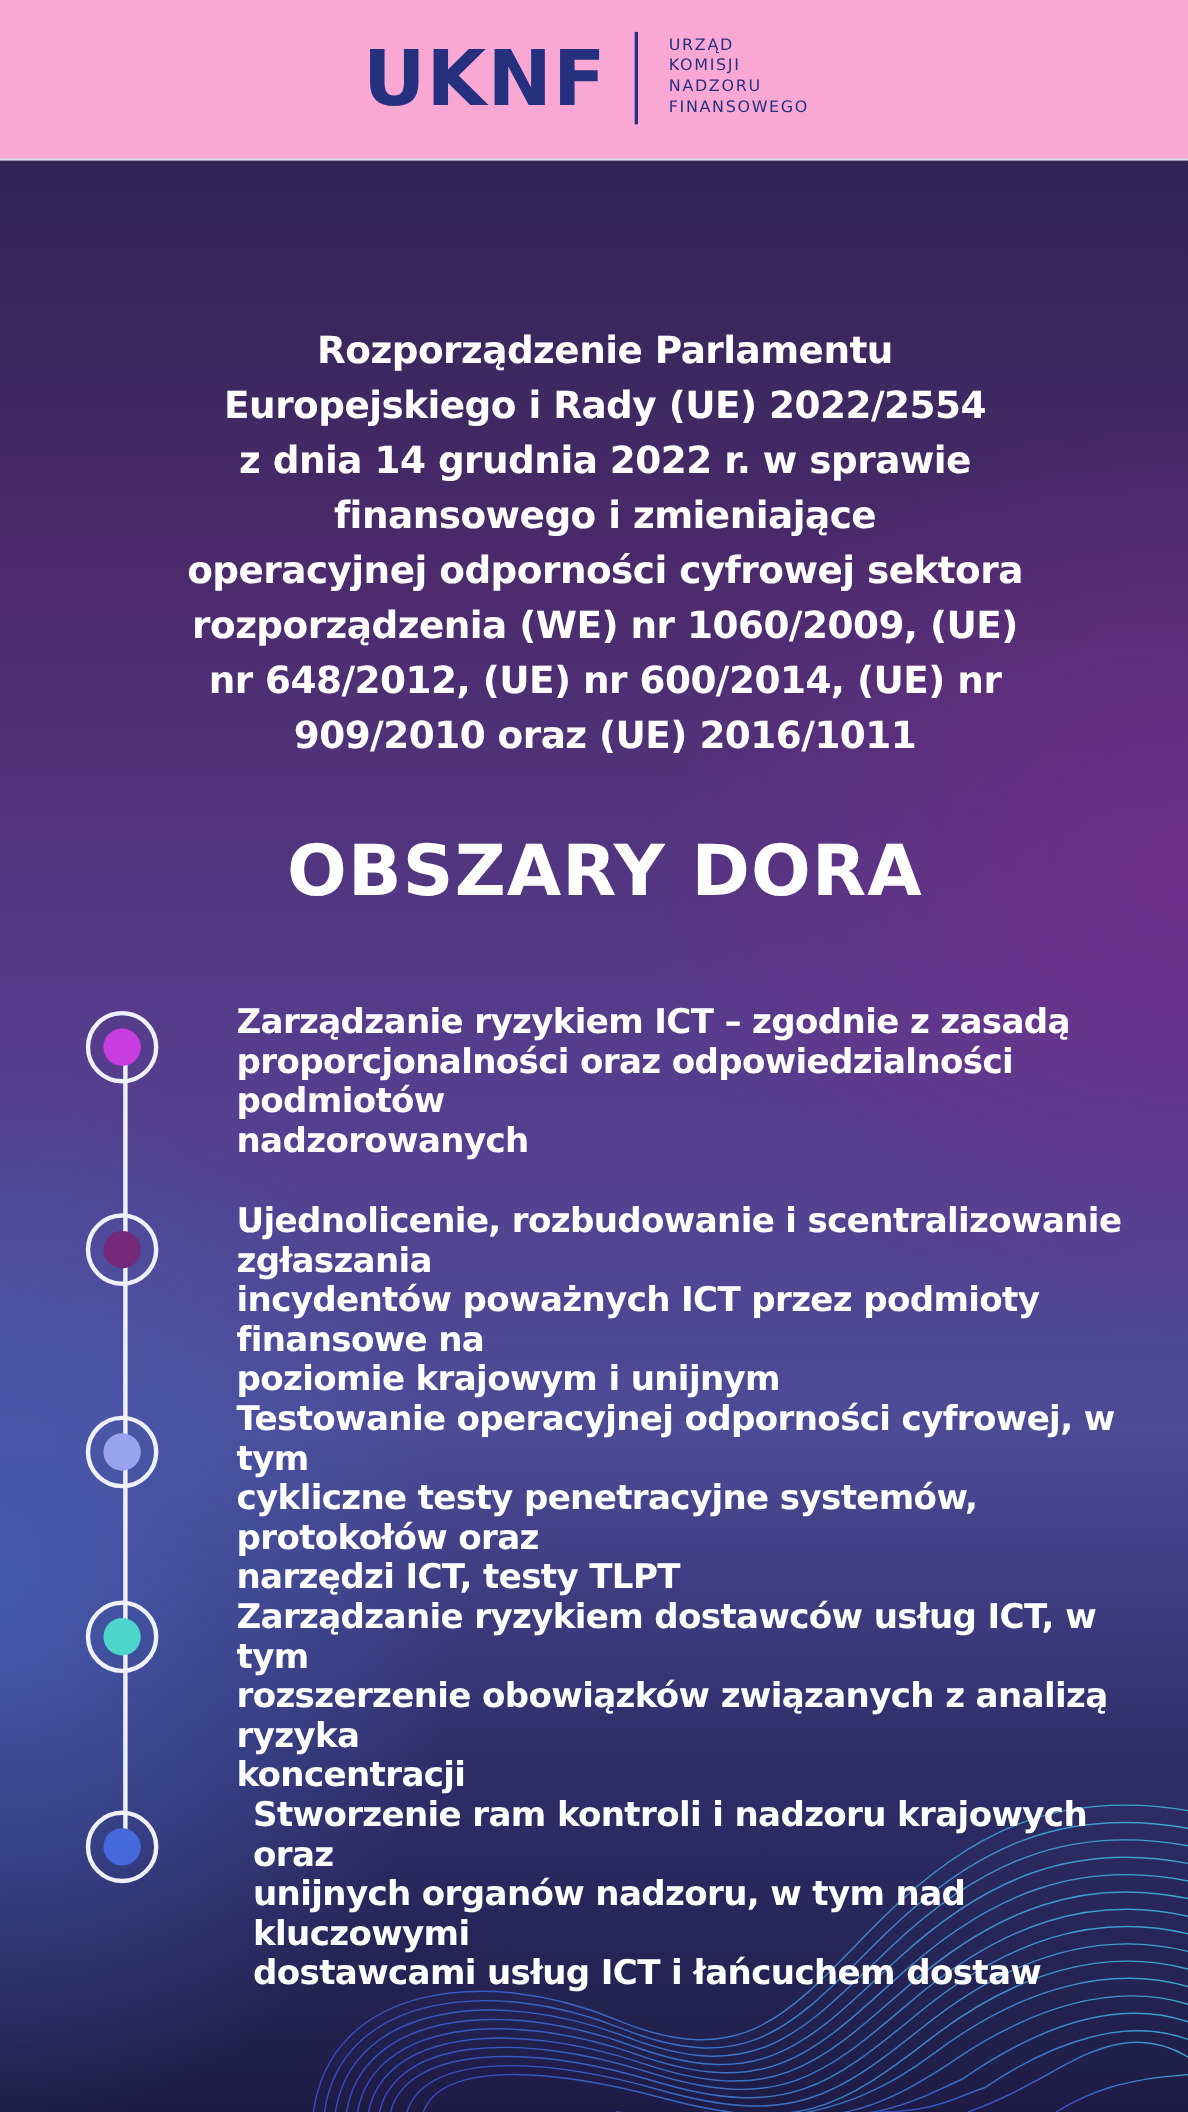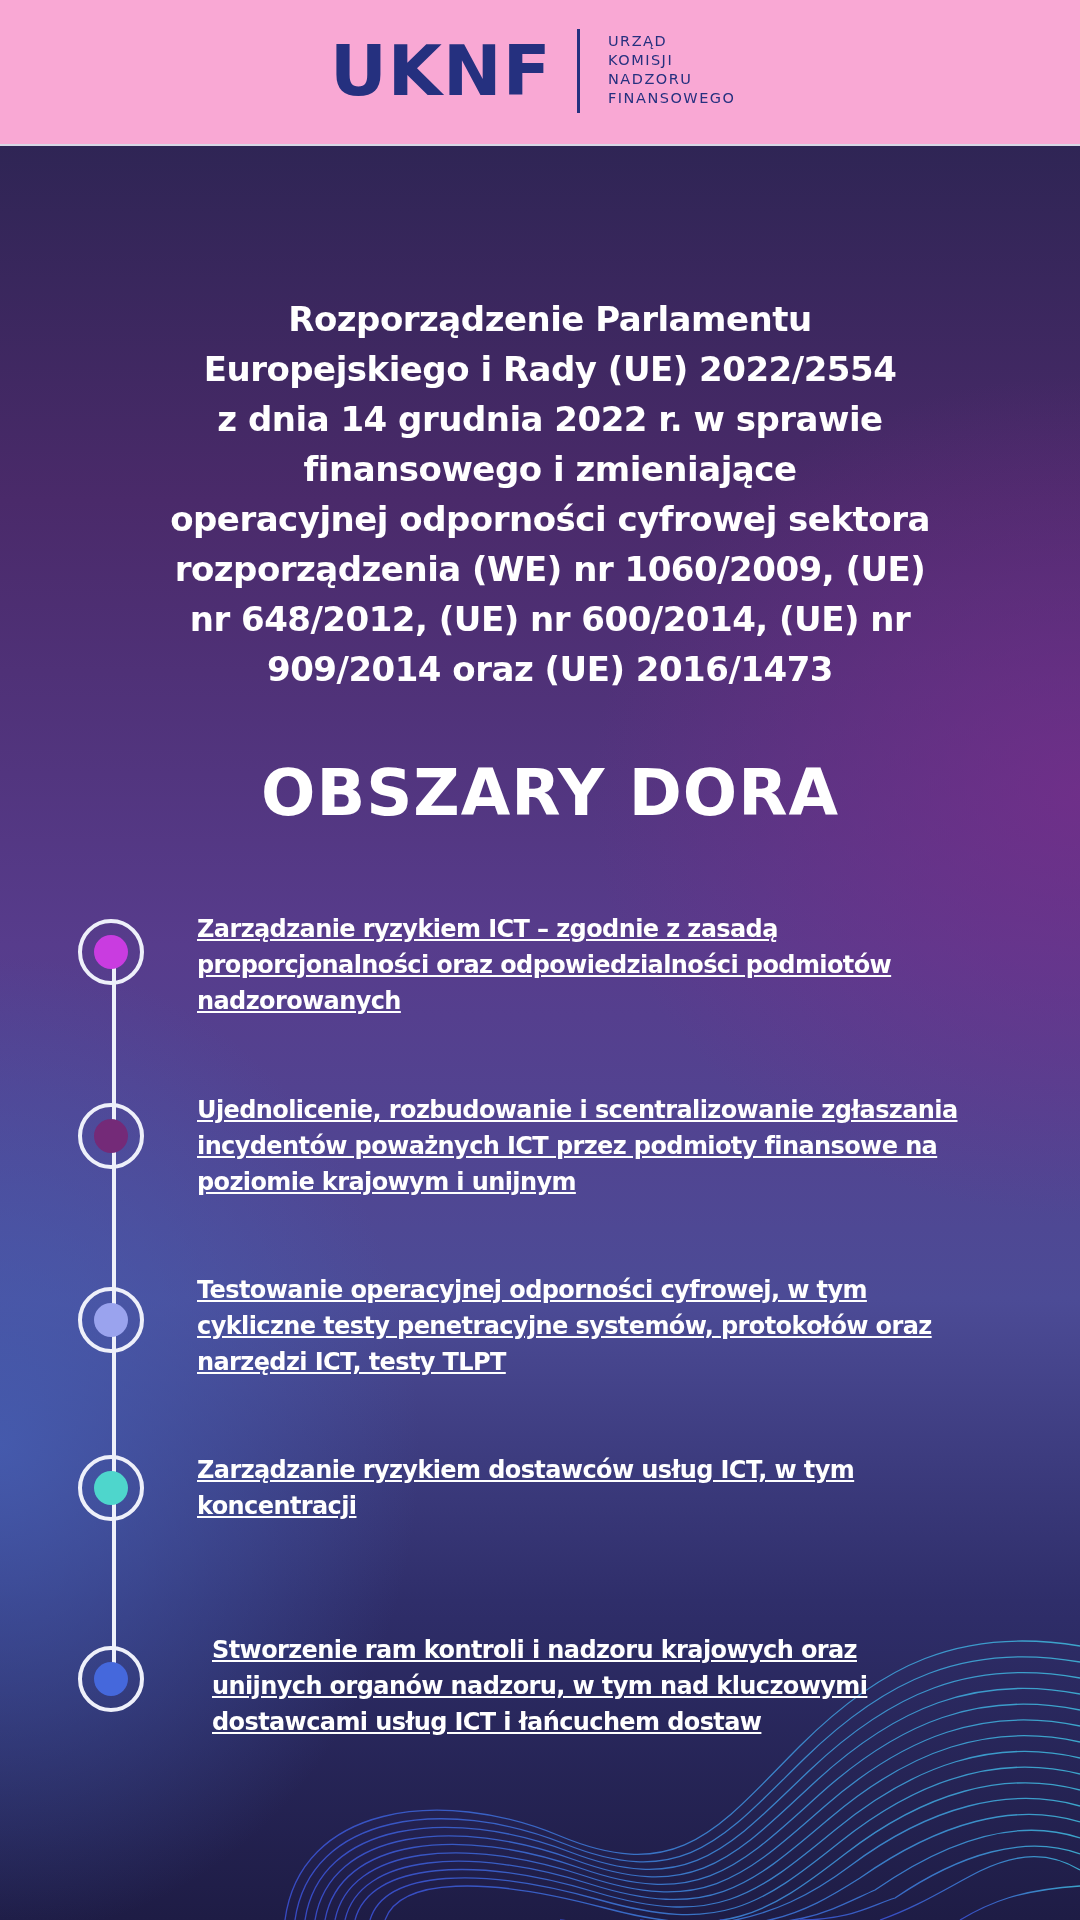--- a/index.html
+++ b/index.html
@@ -14,21 +14,21 @@
       radial-gradient(ellipse 700px 600px at 1080px 650px, rgba(120,45,140,0.75), rgba(120,45,140,0) 70%),
       radial-gradient(ellipse 600px 700px at 0px 1300px, rgba(70,95,180,0.85), rgba(70,95,180,0) 70%),
       linear-gradient(180deg, #2f2555 0%, #4a2a6a 20%, #573c8c 45%, #4c4b96 65%, #2f2e6a 82%, #1e1c45 100%);
     overflow:hidden; }
   .title { position:absolute; left:120px; top:148px; width:860px; color:#fff; font-family:"DejaVu Sans", sans-serif; font-weight:bold; font-size:34px; line-height:50px; text-align:center; letter-spacing:-0.5px; }
   .title span { display:block; white-space:nowrap; }
   .heading { position:absolute; left:0; top:610px; width:1100px; text-align:center; color:#fff; font-family:"DejaVu Sans", sans-serif; font-weight:bold; font-size:64px; letter-spacing:1px; }
   .timeline-line { position:absolute; left:112px; top:808px; width:4px; height:730px; background:#eef0fa; }
   .node { position:absolute; left:78px; width:66px; height:66px; border:4px solid #eef0fa; border-radius:50%; box-sizing:border-box; background:transparent; }
   .node .dot { position:absolute; left:50%; top:50%; width:34px; height:34px; margin:-17px 0 0 -17px; border-radius:50%; }
-  .item-text { position:absolute; left:197px; width:820px; color:#fff; font-family:"DejaVu Sans", sans-serif; font-weight:bold; font-size:24px; line-height:36px; letter-spacing:-0.6px;text-decoration:underline; }
+  .item-text { position:absolute; left:215px; width:820px; color:#fff; font-family:"DejaVu Sans", sans-serif; font-weight:bold; font-size:31px; line-height:36px; letter-spacing:-0.6px; }
   .waves { position:absolute; left:0; top:0; width:1080px; height:1774px; pointer-events:none; }
 </style>
 </head>
 <body>
 
 <div class="header">
   <div class="logo-mark">UKNF</div>
   <div class="logo-divider"></div>
   <div class="logo-text">
     <div>URZĄD</div>
@@ -68,21 +68,21 @@
   </svg>
 
   <div class="title">
     <span>Rozporządzenie Parlamentu</span>
     <span>Europejskiego i Rady (UE) 2022/2554</span>
     <span>z dnia 14 grudnia 2022 r. w sprawie</span>
     <span>finansowego i zmieniające</span>
     <span>operacyjnej odporności cyfrowej sektora</span>
     <span>rozporządzenia (WE) nr 1060/2009, (UE)</span>
     <span>nr 648/2012, (UE) nr 600/2014, (UE) nr</span>
-    <span>909/2014 oraz (UE) 2016/1473</span>
+    <span>909/2010 oraz (UE) 2016/1011</span>
   </div>
 
   <div class="heading">OBSZARY DORA</div>
 
   <div class="timeline-line"></div>
 
   <div class="node" style="top:773px;">
     <div class="dot" style="background:#c93ce0;"></div>
   </div>
   <div class="item-text" style="top:765px;">
@@ -107,20 +107,21 @@
     <div>Testowanie operacyjnej odporności cyfrowej, w tym</div>
     <div>cykliczne testy penetracyjne systemów, protokołów oraz</div>
     <div>narzędzi ICT, testy TLPT</div>
   </div>
 
   <div class="node" style="top:1309px;">
     <div class="dot" style="background:#4ed6cc;"></div>
   </div>
   <div class="item-text" style="top:1306px;">
     <div>Zarządzanie ryzykiem dostawców usług ICT, w tym</div>
+    <div>rozszerzenie obowiązków związanych z analizą ryzyka</div>
     <div>koncentracji</div>
   </div>
 
   <div class="node" style="top:1500px;">
     <div class="dot" style="background:#4568dc;"></div>
   </div>
   <div class="item-text" style="top:1486px;margin-left:15px;">
     <div>Stworzenie ram kontroli i nadzoru krajowych oraz</div>
     <div>unijnych organów nadzoru, w tym nad kluczowymi</div>
     <div>dostawcami usług ICT i łańcuchem dostaw</div>

